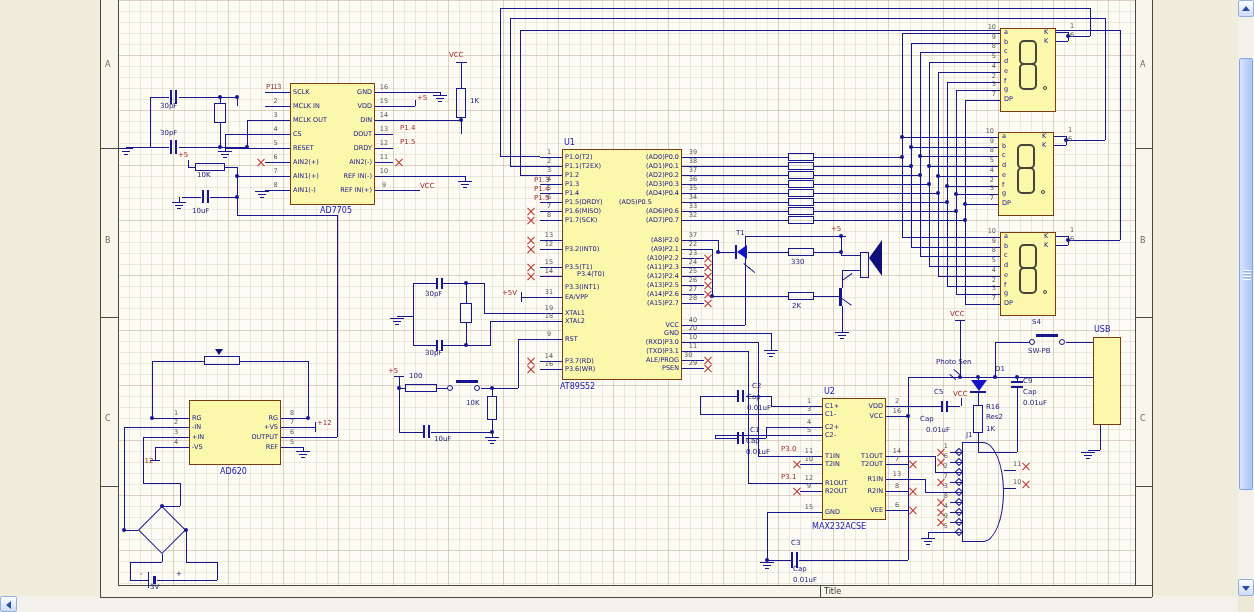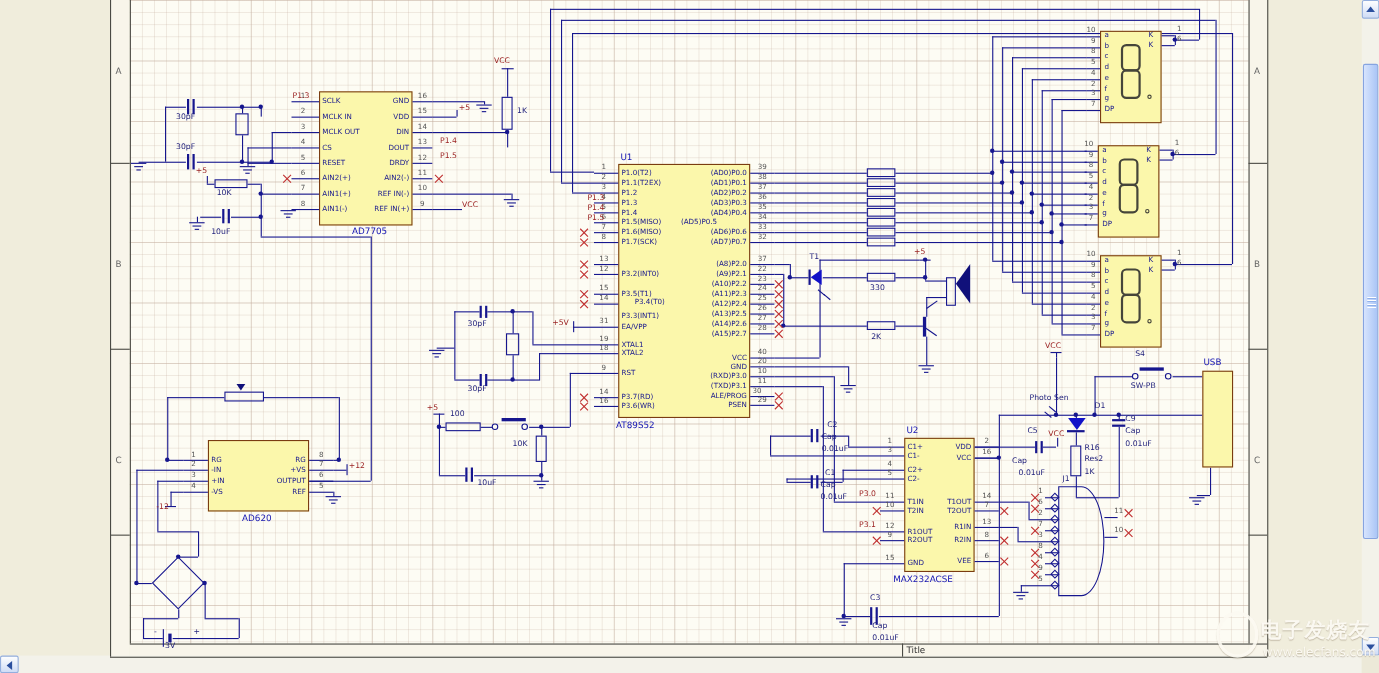--- a/index.html
+++ b/index.html
@@ -89,25 +89,20 @@
         <i class="arr arr-down" style="left:3px;top:6px"></i>
       </div>
   </div>
   <div id="hsb">
     <div class="hbtn" style="left:0;top:0">
         <i class="arr arr-left" style="left:5px;top:4px"></i>
       </div>
   </div>
   <div id="sbcorner"></div>
 
-  <div id="wm">
-    <div class="ring"></div>
-    <div class="cn">电子发烧友</div>
-    <div class="url">www.elecfans.com</div>
-  </div>
 <div class="bl" style="left: 100px; top: 0px; width: 1px; height: 597px;"></div>
     <div class="bl" style="left: 118px; top: 0px; width: 1px; height: 585px;"></div>
     <div class="bl" style="left: 1135px; top: 0px; width: 1px; height: 585px;"></div>
     <div class="bl" style="left: 1152px; top: 0px; width: 1px; height: 597px;"></div>
     <div class="bl" style="left: 118px; top: 585px; width: 1034px; height: 1px;"></div>
     <div class="bl" style="left: 100px; top: 597px; width: 1052px; height: 1px;"></div>
     <div class="bl" style="left: 100px; top: 148px; width: 18px; height: 1px;"></div>
     <div class="bl" style="left: 100px; top: 317px; width: 18px; height: 1px;"></div>
     <div class="bl" style="left: 100px; top: 486px; width: 18px; height: 1px;"></div>
     <div class="bl" style="left: 1135px; top: 148px; width: 17px; height: 1px;"></div>
@@ -636,21 +631,21 @@
     <div class="lbl pin" style="left: 540px; top: 167px; width: 18px; text-align: center;">3</div>
     <div class="pname" style="left: 565px; top: 172px;">P1.2</div>
     <div class="wire" style="left: 540px; top: 184px; width: 22px; height: 1px;"></div>
     <div class="lbl pin" style="left: 540px; top: 176px; width: 18px; text-align: center;">4</div>
     <div class="pname" style="left: 565px; top: 181px;">P1.3</div>
     <div class="wire" style="left: 540px; top: 193px; width: 22px; height: 1px;"></div>
     <div class="lbl pin" style="left: 540px; top: 185px; width: 18px; text-align: center;">5</div>
     <div class="pname" style="left: 565px; top: 190px;">P1.4</div>
     <div class="wire" style="left: 540px; top: 202px; width: 22px; height: 1px;"></div>
     <div class="lbl pin" style="left: 540px; top: 194px; width: 18px; text-align: center;">6</div>
-    <div class="pname" style="left: 565px; top: 199px;">P1.5(MISO)</div>
+    <div class="pname" style="left: 565px; top: 199px;">P1.5(DRDY)</div>
     <div class="wire" style="left: 540px; top: 211px; width: 22px; height: 1px;"></div>
     <div class="lbl pin" style="left: 540px; top: 203px; width: 18px; text-align: center;">7</div>
     <div class="pname" style="left: 565px; top: 208px;">P1.6(MISO)</div>
     <div class="wire" style="left: 540px; top: 220px; width: 22px; height: 1px;"></div>
     <div class="lbl pin" style="left: 540px; top: 212px; width: 18px; text-align: center;">8</div>
     <div class="pname" style="left: 565px; top: 217px;">P1.7(SCK)</div>
     <div class="wire" style="left: 540px; top: 240px; width: 22px; height: 1px;"></div>
     <div class="lbl pin" style="left: 540px; top: 232px; width: 18px; text-align: center;">13</div>
     <div class="pname" style="left: 565px; top: 237px; margin-top: 47px;">P3.3(INT1)</div>
     <div class="wire" style="left: 540px; top: 249px; width: 22px; height: 1px;"></div>

